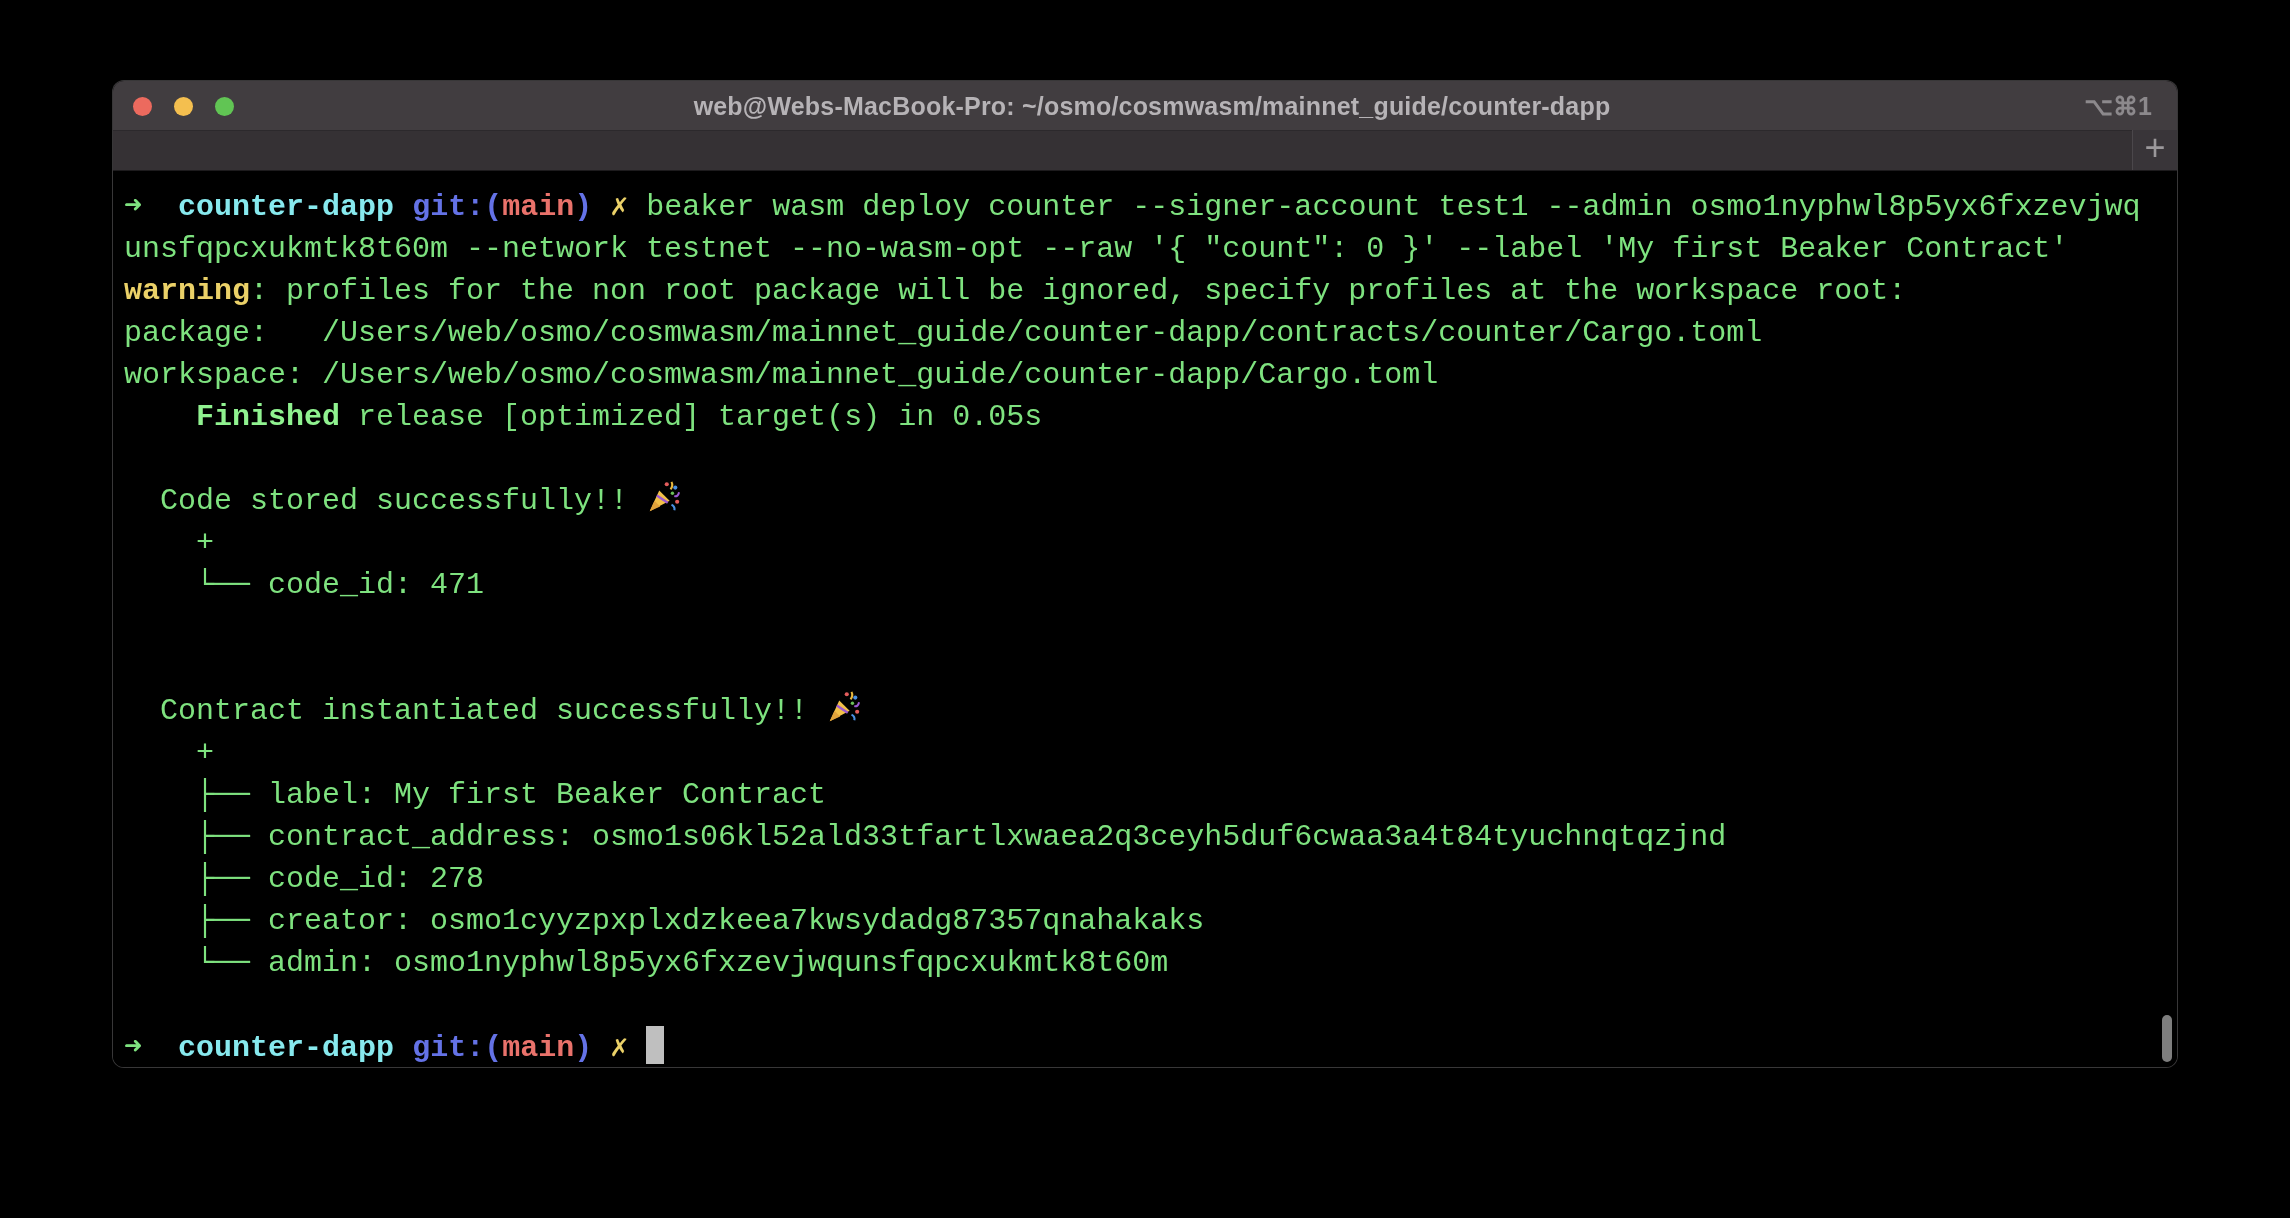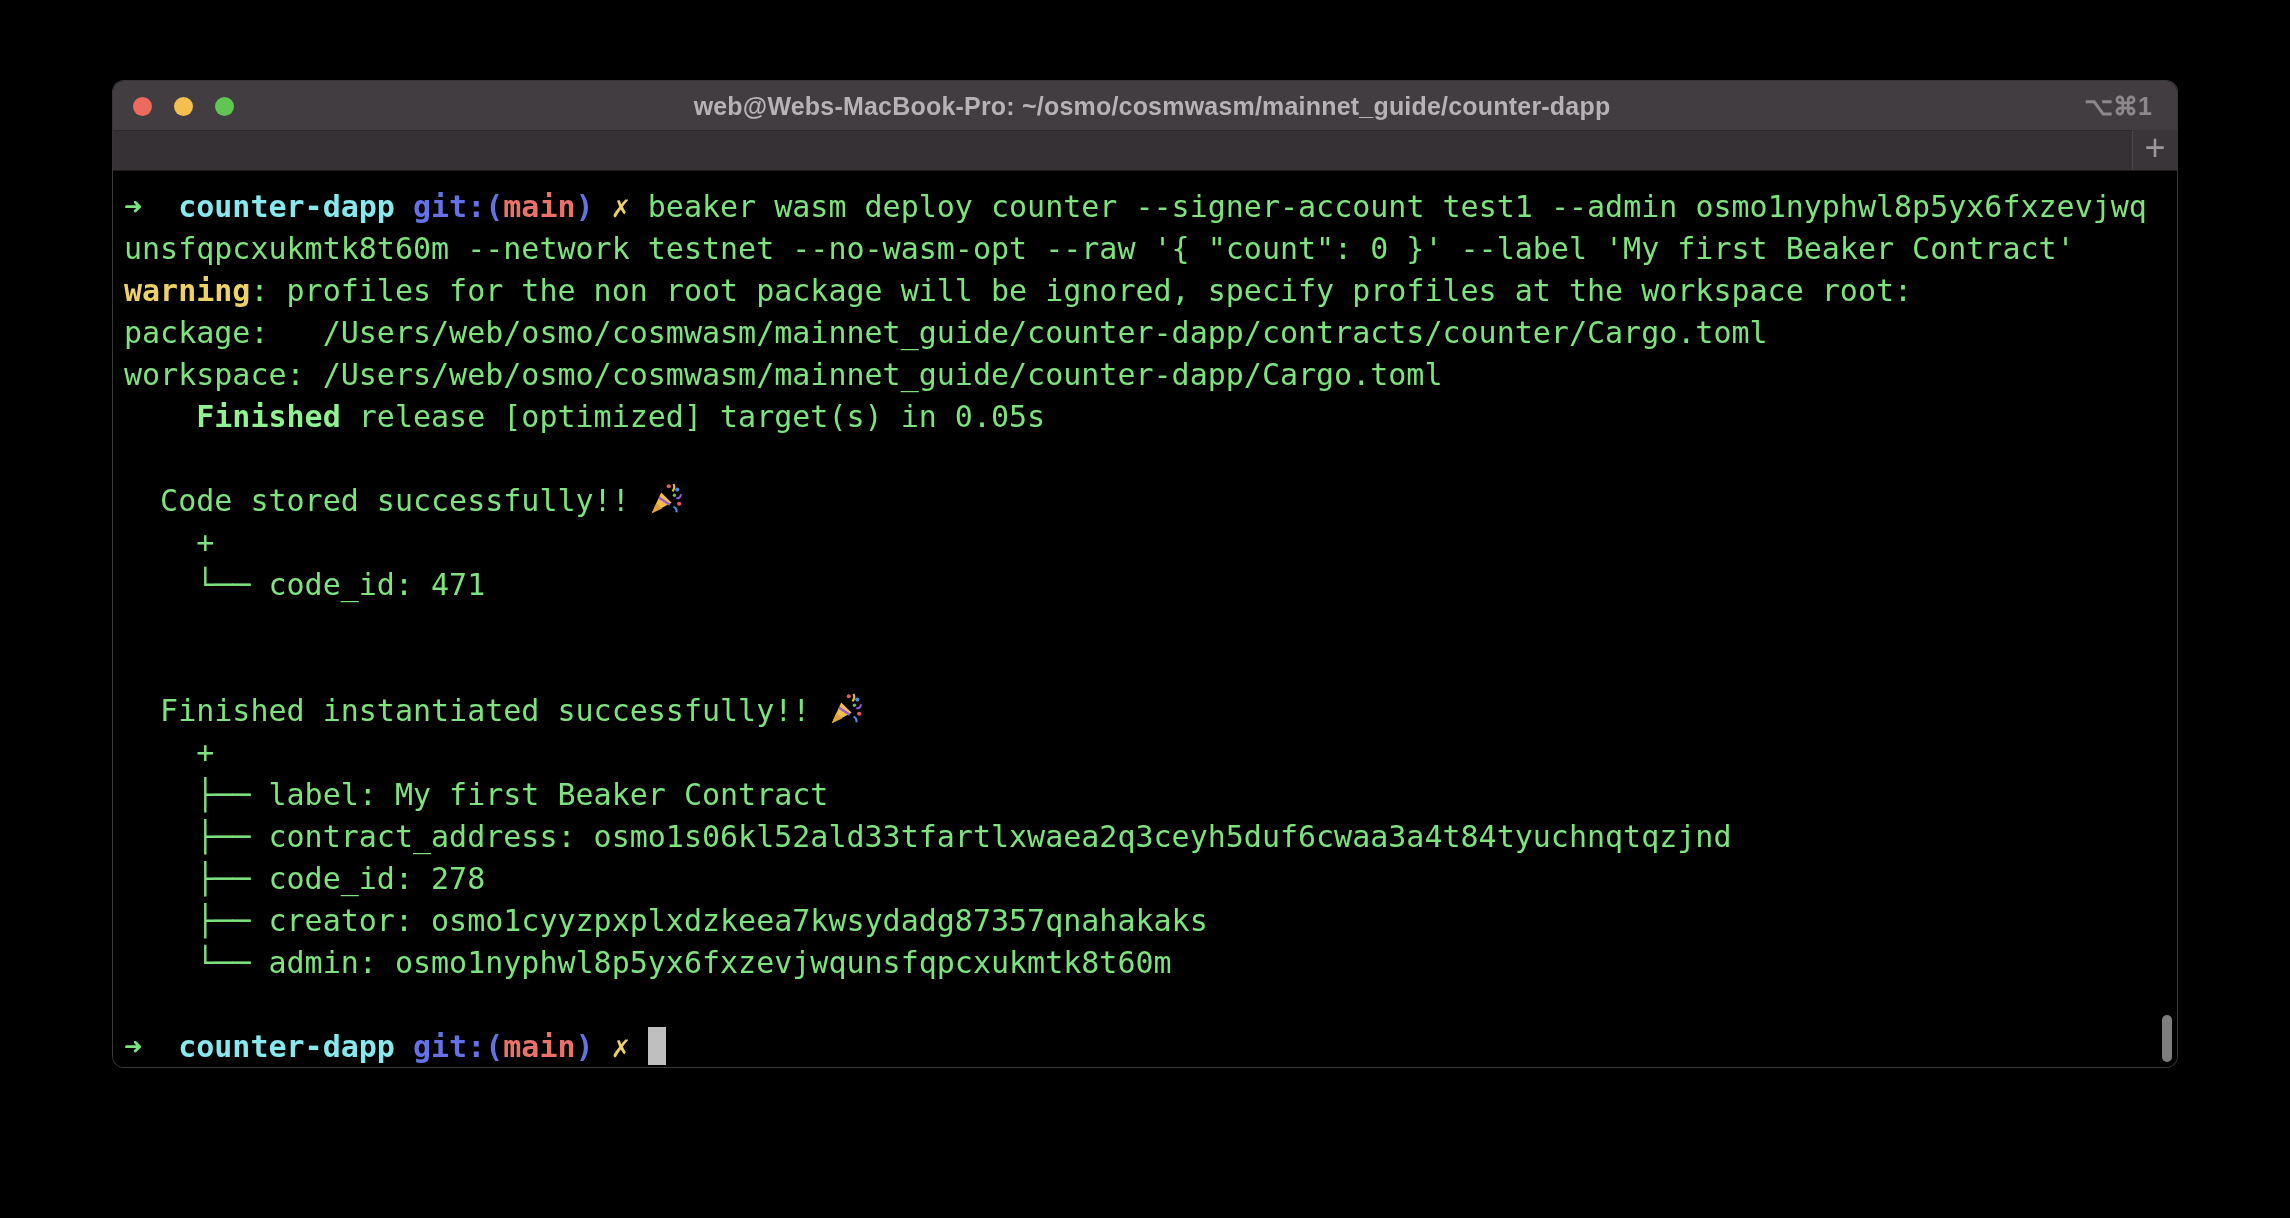--- a/index.html
+++ b/index.html
@@ -57,21 +57,21 @@
   
   .term {
     position: absolute; left: 0; right: 0; top: 91px; bottom: 0;
     background: var(--terminal-bg);
     padding: 14px 8px 0 11px;
     font-family: "DejaVu Sans Mono", "DejaVu Sans", monospace;
     font-size: 30px; line-height: 42px;
     color: var(--green);
     white-space: pre;
   }
-  .tl { height: 42px; white-space: pre; }
+  .tl { height: 42px; white-space: pre; font-family: Liberation Mono, monospace; }
   .cursor {
     display: inline-block; width: 18px; height: 38px;
     background: var(--cursor); margin-bottom: -8px;
   }
   .emoji { display: inline-block; width: 36px; margin-bottom: -5px; }
   .emoji svg { display: block; }
 
   .scroll-thumb {
     position: absolute; right: 5px; bottom: 5px; width: 10px; height: 47px;
     border-radius: 6px; background: #7E7E7E;
@@ -104,21 +104,21 @@
             <polygon points="4,33 14,11 25,22" fill="#F2C049"></polygon>
             <polygon points="4,33 9,22 15,28" fill="#E0A23B"></polygon>
             <line x1="11.5" y1="16.5" x2="23" y2="24" stroke="#9C59D1" stroke-width="2.6"></line>
             <path d="M26,10 q3,-4 1,-8" stroke="#E8B93D" stroke-width="2.2" fill="none"></path>
             <path d="M30,17 q4,1 5,-4" stroke="#9C59D1" stroke-width="2.2" fill="none"></path>
             <path d="M27,26 q4,2 3,6" stroke="#4A90E2" stroke-width="2.2" fill="none"></path>
             <circle cx="22" cy="4.5" r="2.2" fill="#E25C5C"></circle>
             <circle cx="31" cy="8" r="2.2" fill="#4A90E2"></circle>
             <circle cx="33" cy="23" r="2.2" fill="#E25C5C"></circle>
             <circle cx="28" cy="14" r="1.8" fill="#6BBF59"></circle>
-          </svg></span></div><div class="tl"><span style="color: var(--green);">    +</span></div><div class="tl"><span style="color: var(--green);">    └── code_id: 471</span></div><div class="tl"></div><div class="tl"></div><div class="tl"><span style="color: var(--green);">  Finished instantiated successfully!! </span><span class="emoji"><svg width="34" height="34" viewBox="0 0 36 36">
+          </svg></span></div><div class="tl"><span style="color: var(--green);">    +</span></div><div class="tl"><span style="color: var(--green);">    └── code_id: 471</span></div><div class="tl"></div><div class="tl"></div><div class="tl"><span style="color: var(--green);">  Contract instantiated successfully!! </span><span class="emoji"><svg width="34" height="34" viewBox="0 0 36 36">
             <polygon points="4,33 14,11 25,22" fill="#F2C049"></polygon>
             <polygon points="4,33 9,22 15,28" fill="#E0A23B"></polygon>
             <line x1="11.5" y1="16.5" x2="23" y2="24" stroke="#9C59D1" stroke-width="2.6"></line>
             <path d="M26,10 q3,-4 1,-8" stroke="#E8B93D" stroke-width="2.2" fill="none"></path>
             <path d="M30,17 q4,1 5,-4" stroke="#9C59D1" stroke-width="2.2" fill="none"></path>
             <path d="M27,26 q4,2 3,6" stroke="#4A90E2" stroke-width="2.2" fill="none"></path>
             <circle cx="22" cy="4.5" r="2.2" fill="#E25C5C"></circle>
             <circle cx="31" cy="8" r="2.2" fill="#4A90E2"></circle>
             <circle cx="33" cy="23" r="2.2" fill="#E25C5C"></circle>
             <circle cx="28" cy="14" r="1.8" fill="#6BBF59"></circle>

